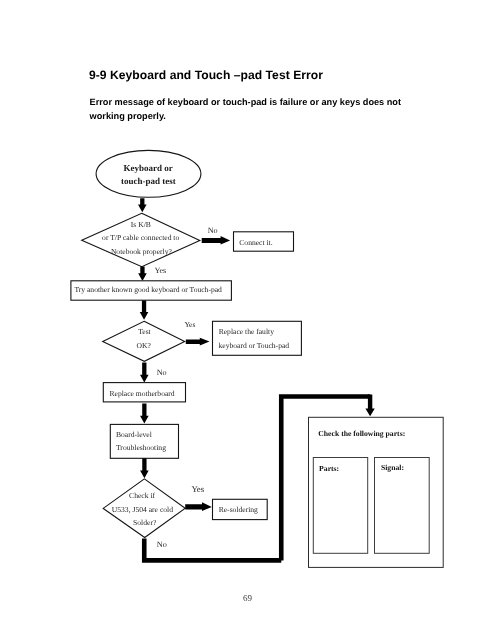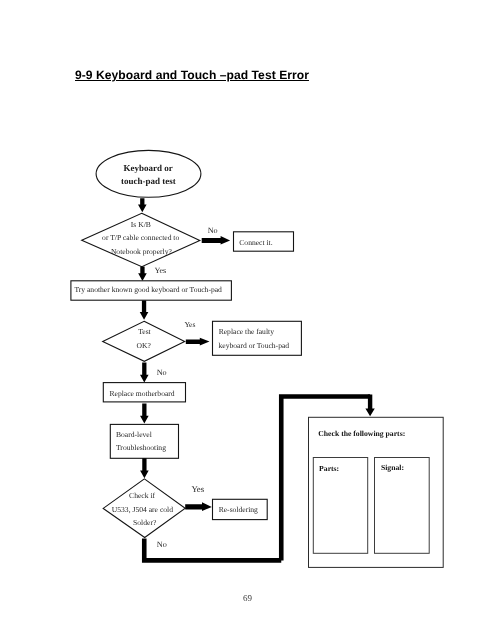--- a/index.html
+++ b/index.html
@@ -1,22 +1,22 @@
 <!DOCTYPE html>
 <html><head>
 <meta charset="utf-8">
 <title>9-9 Keyboard and Touch-pad Test Error</title>
 <style>
   html,body{margin:0;padding:0;background:#ffffff;}
   body{width:495px;height:640px;position:relative;overflow:hidden;
        font-family:"Liberation Serif",serif;color:#000;
        -webkit-font-smoothing:antialiased;text-rendering:geometricPrecision;}
   .page{position:absolute;inset:0;background:#fff;will-change:transform;transform:translateZ(0);}
-  #heading{position:absolute;left:75px;top:68px;font-family:"Liberation Sans",sans-serif;
-           font-weight:bold;font-size:12.1px;letter-spacing:0.05px;white-space:nowrap;text-decoration:underline;}
+  #heading{position:absolute;left:89px;top:68px;font-family:"Liberation Sans",sans-serif;
+           font-weight:bold;font-size:12.1px;letter-spacing:0.05px;white-space:nowrap;}
   #intro{position:absolute;left:89.6px;top:96.2px;width:320px;font-family:"Liberation Sans",sans-serif;
          font-weight:bold;font-size:9.18px;line-height:13.9px;}
   #pageno{position:absolute;left:247.6px;top:597.5px;transform:translate(-50%,0);
           font-family:"Liberation Serif",serif;font-size:9px;color:#3a3a3a;line-height:0;}
   svg.flow{position:absolute;left:0;top:0;width:495px;height:640px;}
   svg.flow text{font-family:"Liberation Serif",serif;fill:#262626;font-size:7.6px;}
   svg.flow .t{font-size:7.6px;}
   svg.flow .t8{font-size:8.2px;}
   svg.flow .t9{font-size:8.8px;}
   svg.flow .t-bold{font-weight:bold;font-size:7.7px;fill:#111;}
@@ -25,20 +25,21 @@
   svg.flow .shape2{fill:#fff;stroke:#2b2b2b;stroke-width:1;}
   svg.flow .shape3{fill:#fff;stroke:#3d3d3d;stroke-width:1;}
   svg.flow .arr{fill:#000;stroke:none;}
   svg.flow .arrthick{fill:none;stroke:#000;stroke-width:4.6;stroke-linecap:butt;stroke-linejoin:miter;}
 </style>
 </head>
 <body>
 
 <div class="page">
   <div id="heading">9-9 Keyboard and Touch –pad Test Error</div>
+  <div id="intro">Error message of keyboard or touch-pad is failure or any keys does not working properly.</div>
   <div id="pageno">69</div>
 
   <svg class="flow" viewBox="0 0 495 640">
 
     <ellipse class="shape" cx="148.5" cy="173.85" rx="52.4" ry="23.45"></ellipse>
     <text class="t-start" x="148.1" y="170.7" text-anchor="middle">Keyboard or</text>
     <text class="t-start" x="148.5" y="183.9" text-anchor="middle">touch-pad test</text>
 
     <path class="arr" d="M140.15,198.2 H144.45 V204.4 H146.6 L142.3,212.2 L138.0,204.4 H140.15 Z"></path>
 

